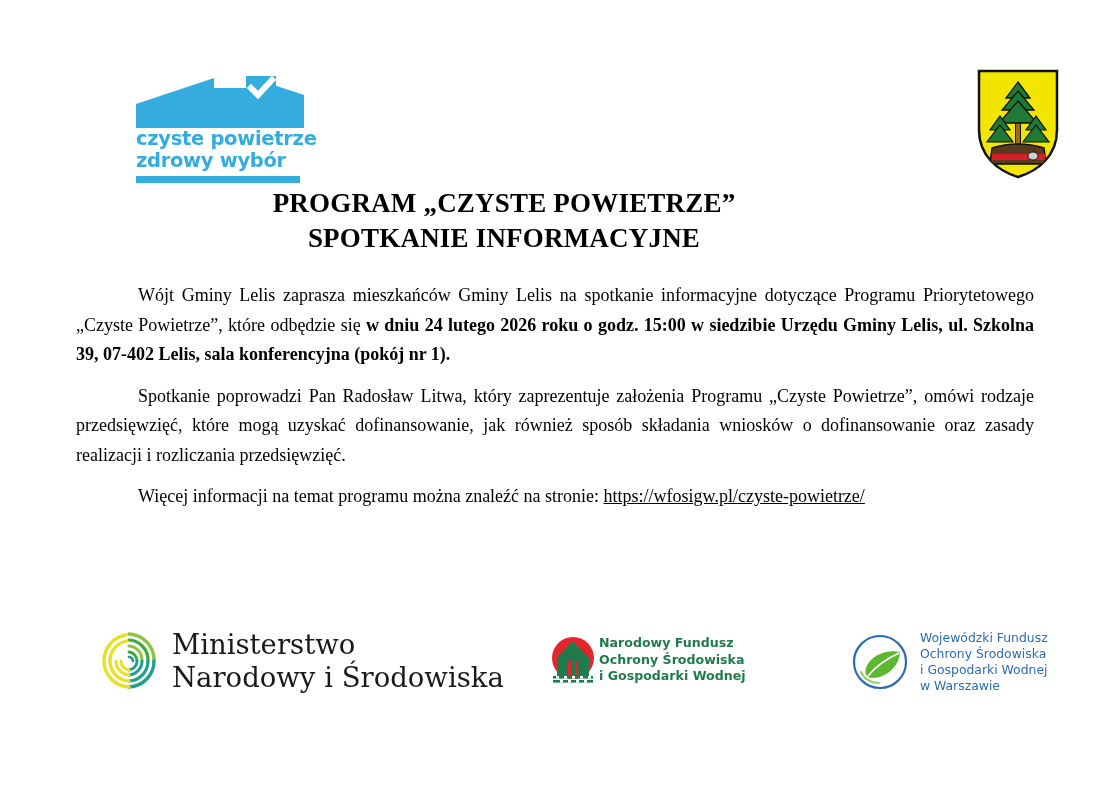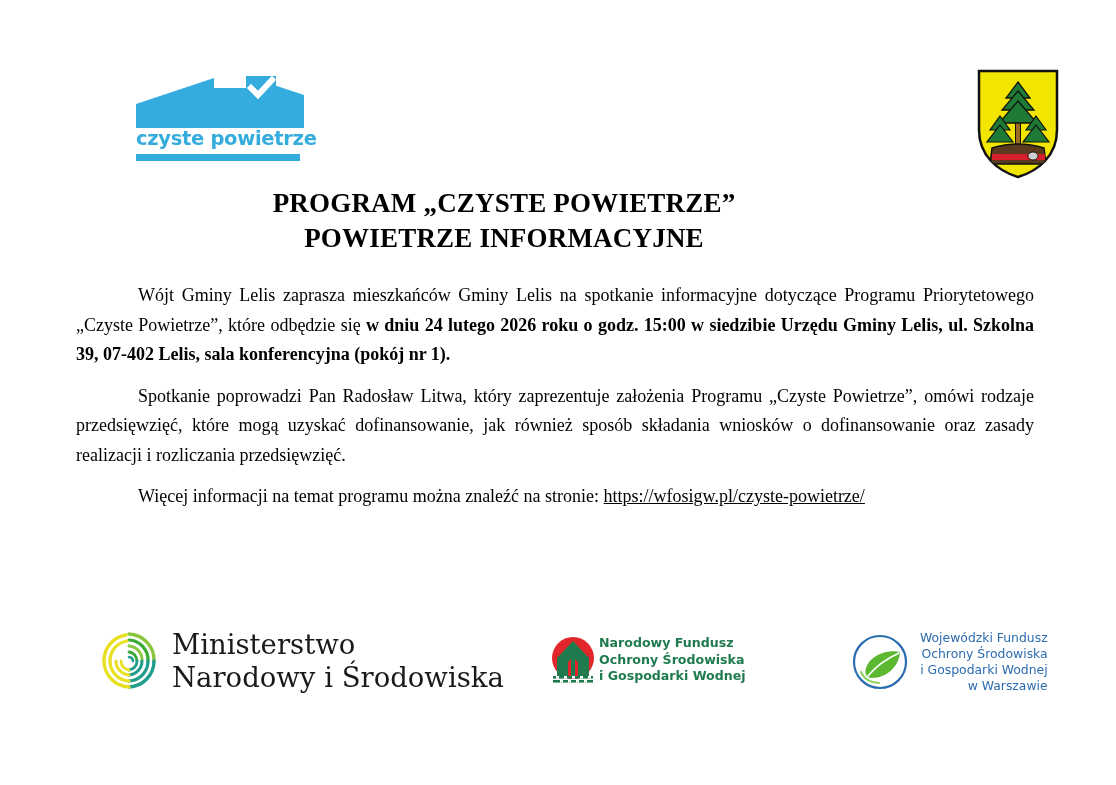--- a/index.html
+++ b/index.html
@@ -137,40 +137,40 @@
   
   .wfos-logo { left: 846px; top: 20px; }
   .wfos-mark { width: 60px; height: 60px; flex: 0 0 auto; }
   .wfos-words {
     margin-left: 10px;
     font-family: "DejaVu Sans", "Liberation Sans", sans-serif;
     font-size: 12.4px;
     line-height: 16px;
     color: #2C6CB0;
     white-space: nowrap;
-    text-align: right;
   }
 </style>
 </head>
 <body>
 
 <div class="header-band">
 
   <div class="cp-logo">
     <div class="cp-house">
       <svg viewBox="0 0 168 52" width="168" height="52" aria-hidden="true">
 
         <path d="M0 28 L78 2 L78 12 L110 12 L110 0 L168 19 L168 52 L0 52 Z" fill="#35ACDE"></path>
 
         <rect x="110" y="0" width="30" height="22" fill="#35ACDE"></rect>
 
         <path d="M115 12 L122 19 L136 4" fill="none" stroke="#FFFFFF" stroke-width="6" stroke-linecap="square" stroke-linejoin="miter"></path>
       </svg>
     </div>
     <div class="cp-text-line">czyste powietrze</div>
+    <div class="cp-text-line">zdrowy wybór</div>
     <div class="cp-bar"></div>
   </div>
 
   <div class="coa">
     <svg viewBox="0 0 84 112" width="84" height="112" aria-hidden="true">
       <defs>
         <clipPath id="shieldClip">
           <path d="M3 3 H81 V62 C81 88 62 103 42 109 C22 103 3 88 3 62 Z"></path>
         </clipPath>
       </defs>
@@ -195,21 +195,21 @@
         <rect x="16" y="86" width="53" height="6" fill="#D4202A"></rect>
 
         <ellipse cx="57" cy="88" rx="5" ry="4" fill="#CFCFCF" stroke="#111" stroke-width="0.9"></ellipse>
       </g>
     </svg>
   </div>
 </div>
 
 <div class="doc-title">
   <span class="tline">PROGRAM „CZYSTE POWIETRZE”</span>
-  <span class="tline">POWIETRZE INFORMACYJNE</span>
+  <span class="tline">SPOTKANIE INFORMACYJNE</span>
 </div>
 
 <div class="body-text">
 
   <p><span>Wójt Gminy Lelis zaprasza mieszkańców Gminy Lelis na spotkanie informacyjne dotyczące  Programu Priorytetowego „Czyste Powietrze”, które odbędzie się </span><b>w dniu 24 lutego 2026 roku o godz. 15:00 w siedzibie Urzędu Gminy Lelis, ul. Szkolna 39, 07-402 Lelis, sala konferencyjna (pokój nr 1).</b></p>
 
   <p>Spotkanie poprowadzi Pan Radosław Litwa, który zaprezentuje założenia Programu „Czyste Powietrze”, omówi rodzaje przedsięwzięć, które mogą uzyskać dofinansowanie, jak również sposób składania wniosków o dofinansowanie oraz zasady realizacji i rozliczania przedsięwzięć.</p>
 
 
   <p class="last"><span>Więcej informacji na temat programu można znaleźć na stronie:  </span><a class="link-url" href="#">https://wfosigw.pl/czyste-powietrze/</a></p>

